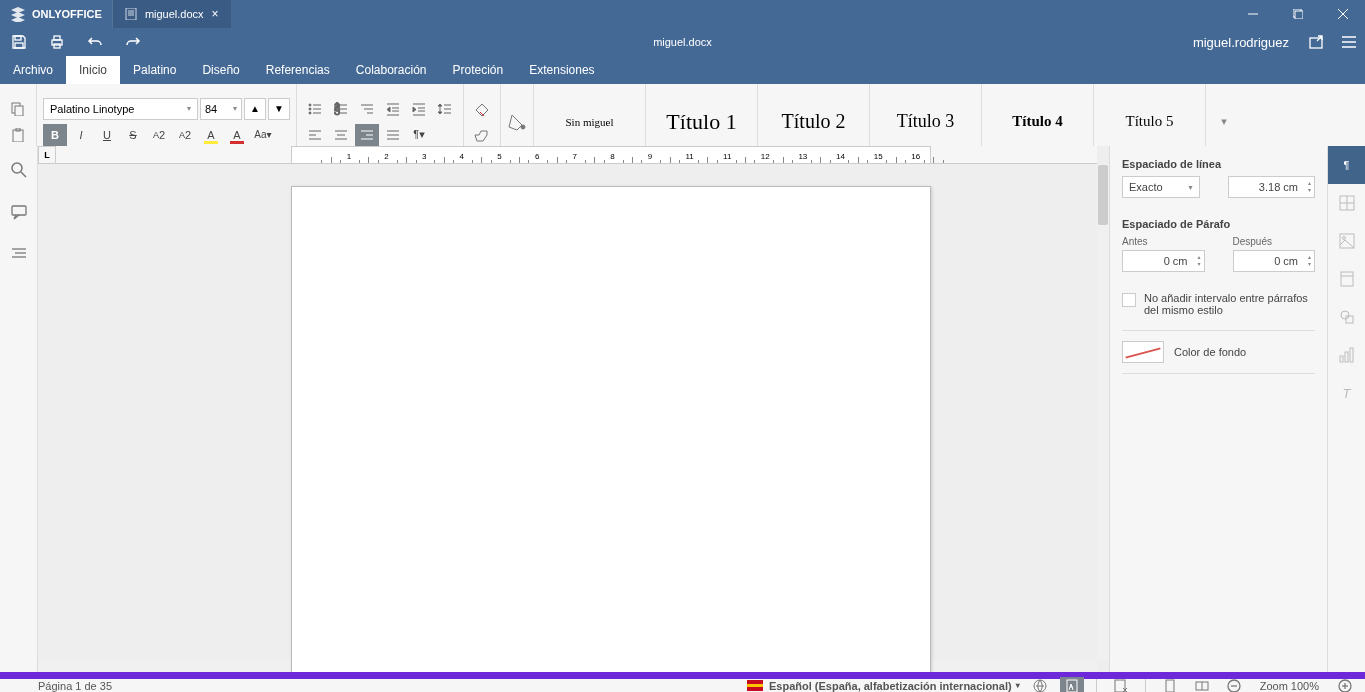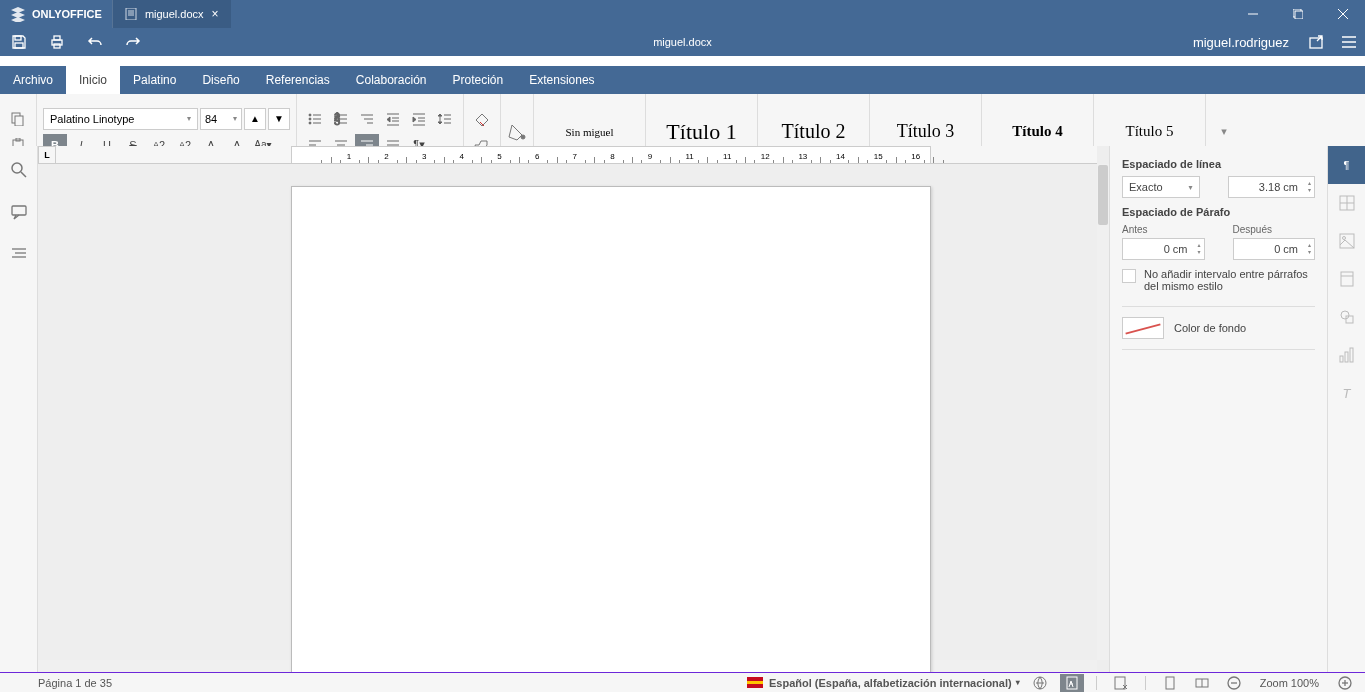--- a/index.html
+++ b/index.html
@@ -9,21 +9,21 @@
 .logo svg { fill:#fff; }
 .tab { height:28px; display:flex; align-items:center; padding:0 12px; background:#3a5c84; gap:8px; border-left:1px solid rgba(255,255,255,0.15); }
 .tab-close { cursor:pointer; font-size:12px; }
 .win-ctrls { margin-left:auto; display:flex; }
 .win-btn { width:45px; height:28px; display:flex; align-items:center; justify-content:center; cursor:pointer; }
 .qat { height:28px; background:#446995; display:flex; align-items:center; color:#fff; }
 .qat-btn { width:38px; height:28px; display:flex; align-items:center; justify-content:center; cursor:pointer; }
 .qat-title { position:absolute; left:50%; transform:translateX(-50%); color:#fff; font-size:11px; }
 .qat-user { margin-left:auto; padding:0 12px; font-size:13px; }
 .qat-ricon { width:32px; height:28px; display:flex; align-items:center; justify-content:center; cursor:pointer; }
-.menubar { height:28px; background:#446995; display:flex; align-items:flex-start;margin-top:10px; }
+.menubar { height:28px; background:#446995; display:flex; align-items:flex-start; }
 .menu-item { padding:0 13px; height:28px; display:flex; align-items:center; color:#fff; cursor:pointer; font-size:12px; }
 .menu-item.active { background:#fff; color:#444; }
 .toolbar { height:76px; background:#f6f6f6; border-bottom:1px solid #cbcbcb; display:flex; }
 .tb-col { display:flex; flex-direction:column; justify-content:center; padding:0 6px; border-right:1px solid #ddd; gap:4px; }
 .tb-row { display:flex; align-items:center; gap:2px; }
 .tb-btn { width:24px; height:22px; display:flex; align-items:center; justify-content:center; cursor:pointer; border:1px solid transparent; color:#444; }
 .tb-btn.active { background:#7d858c; color:#fff; }
 .font-name { width:155px; height:22px; border:1px solid #ccc; background:#fff; display:flex; align-items:center; padding:0 6px; font-size:11px; position:relative; }
 .font-name::after { content:"▾"; position:absolute; right:6px; font-size:8px; color:#888; }
 .font-size { width:42px; height:22px; border:1px solid #ccc; background:#fff; display:flex; align-items:center; padding:0 4px; font-size:11px; position:relative; }
@@ -38,37 +38,37 @@
 .doc-area { flex:1; background:#eee; position:relative; overflow:hidden; }
 .corner { position:absolute; top:0; left:0; width:18px; height:18px; background:#f6f6f6; border:1px solid #ccc; font-size:9px; display:flex; align-items:center; justify-content:center; font-weight:bold;}
 .hruler { position:absolute; top:0; left:18px; right:12px; height:18px; background:#f6f6f6; border-bottom:1px solid #ccc; }
 .hruler-inner { position:absolute; left:235px; width:640px; height:18px; background:#fff; border:1px solid #ccc; }
 .vscroll { position:absolute; right:0; top:18px; bottom:12px; width:12px; background:#f0f0f0; }
 .vscroll-thumb { width:10px; height:60px; background:#ccc; margin:1px; border-radius:2px; }
 .hscroll { position:absolute; bottom:0; left:0; right:12px; height:12px; background:#f0f0f0; }
 .page { position:absolute; top:40px; left:253px; width:640px; height:900px; background:#fff; border:1px solid #bbb; box-shadow:1px 1px 3px rgba(0,0,0,0.15); }
 .right-panel { width:218px; background:#f6f6f6; border-left:1px solid #ddd; padding:12px; font-size:11px; color:#444; }
 .rp-label { font-weight:bold; margin-bottom:6px; display:block; }
-.rp-row { display:flex; gap:28px; margin-bottom:8px; }
+.rp-row { display:flex; gap:28px; margin-bottom:20px; }
 .rp-select { height:22px; border:1px solid #ccc; background:#fff; padding:0 6px; display:flex; align-items:center; position:relative; flex:1; }
 .rp-select::after { content:"▾"; position:absolute; right:6px; font-size:8px; color:#888; }
 .rp-spin { height:22px; border:1px solid #ccc; background:#fff; display:flex; align-items:center; justify-content:flex-end; padding:0 16px 0 6px; position:relative; flex:1; }
 .rp-spin::after { content:"▴\A▾"; white-space:pre; position:absolute; right:3px; font-size:6px; line-height:7px; color:#888; }
 .rp-sublabel { font-size:10px; color:#666; margin-bottom:3px; }
 .rp-check { display:flex; gap:8px; align-items:flex-start; margin:8px 0 14px; }
 .rp-check-box { width:14px; height:14px; border:1px solid #ccc; background:#fff; flex-shrink:0; margin-top:1px; }
 .rp-divider { height:1px; background:#ddd; margin:10px 0; }
 .rp-color { display:flex; align-items:center; gap:10px; }
 .rp-swatch { width:42px; height:22px; border:1px solid #ccc; background:#fff; position:relative; }
 .rp-swatch::after { content:""; position:absolute; left:2px; right:2px; top:50%; height:2px; background:#d9534f; transform:rotate(-15deg); }
 .rp-link { color:#666; border-bottom:1px dotted #888; cursor:pointer; display:inline-block; margin-top:14px; }
 .right-tools { width:38px; background:#f6f6f6; border-left:1px solid #ddd; display:flex; flex-direction:column; align-items:center; }
 .rt-btn { width:38px; height:38px; display:flex; align-items:center; justify-content:center; cursor:pointer; color:#aaa; }
 .rt-btn.active { background:#41648b; color:#fff; }
-.statusbar { position:absolute; bottom:0; left:0; right:0; height:20px; background:#f6f6f6; border-top:1px solid #6d28d9; display:flex; align-items:center; font-size:11px; color:#555; padding:0 8px; }
+.statusbar { position:absolute; bottom:0; left:0; right:0; height:20px; background:#f6f6f6; border-top:7px solid #6d28d9; display:flex; align-items:center; font-size:11px; color:#555; padding:0 8px; }
 .sb-right { margin-left:auto; display:flex; align-items:center; gap:8px; }
 .sb-btn { width:24px; height:18px; display:flex; align-items:center; justify-content:center; cursor:pointer; color:#666; }
 .sb-sep { width:1px; height:14px; background:#ccc; margin:0 4px; }
 .flag { width:16px; height:11px; background:linear-gradient(to bottom,#c60b1e 33%,#ffc400 33%,#ffc400 66%,#c60b1e 66%); margin-right:6px; }
 .sb-lang { display:flex; align-items:center; font-weight:bold; }
 .tick { position:absolute; bottom:2px; font-size:8px; }
 .tick-mark { position:absolute; bottom:0; width:1px; height:4px; background:#888; }
 </style>
 </head>
 <body>

